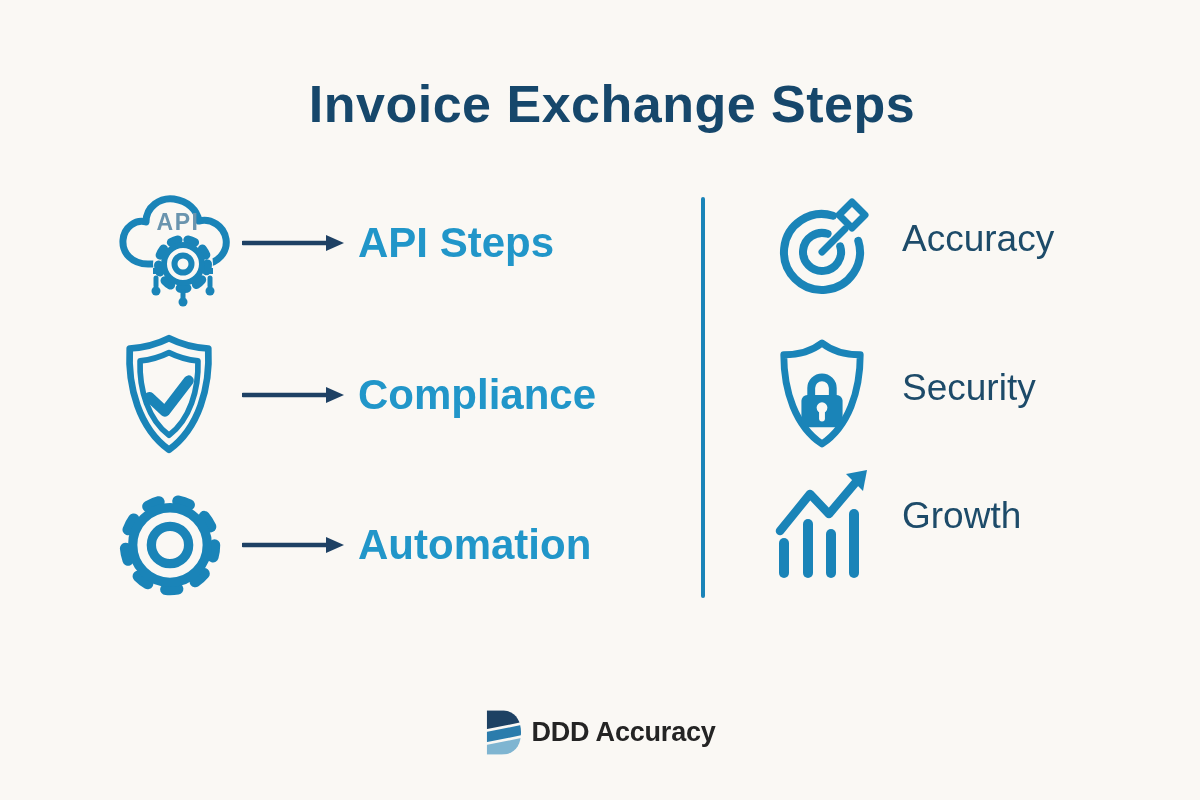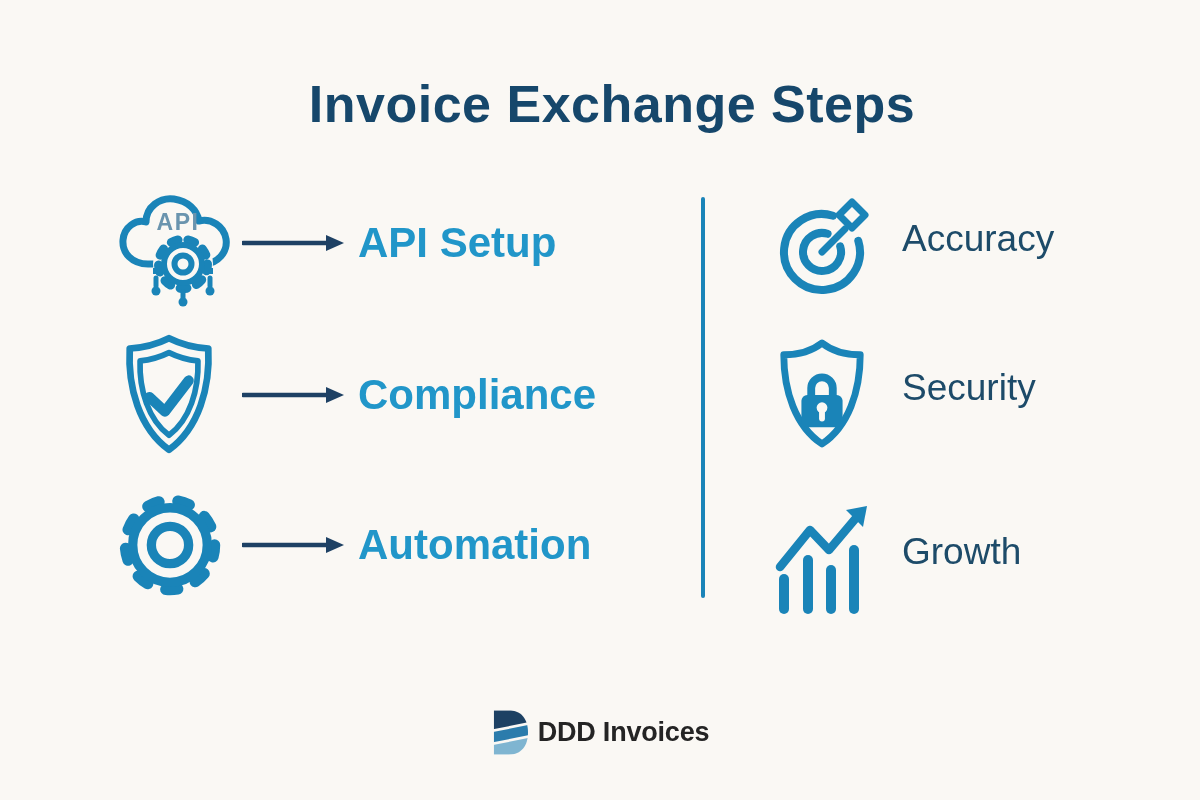--- a/index.html
+++ b/index.html
@@ -23,21 +23,21 @@
   .step-row.r2{top:480px;}
   .icon-cell{width:130px;height:130px;flex:none;display:flex;align-items:center;}
   .arrow-cell{width:102px;height:22px;flex:none;}
   .step-label{margin-left:14px;font-size:42px;font-weight:800;color:var(--step-cyan);white-space:nowrap;}
   
   .divider{position:absolute;left:701px;top:197px;width:4px;height:401px;border-radius:2px;background:var(--divider-blue);}
   
   .benefit-row{position:absolute;left:772px;display:flex;align-items:center;}
   .benefit-row.b0{top:190px;height:110px;}
   .benefit-row.b1{top:336px;height:115px;}
-  .benefit-row.b2{top:500px;height:115px;justify-content:center;}
+  .benefit-row.b2{top:464px;height:115px;justify-content:center;}
   .benefit-icon-cell{width:100px;flex:none;display:flex;align-items:center;justify-content:center;}
   .benefit-label{margin-left:30px;font-size:37px;font-weight:400;color:var(--benefit-navy);white-space:nowrap;transform:translateY(-6px);}
   
   .footer-logo{position:absolute;top:710px;left:0;width:100%;display:flex;align-items:center;justify-content:center;gap:10px;}
   .brand-name{font-size:27px;font-weight:800;letter-spacing:-.2px;color:var(--logo-text);}
   
   svg *{stroke-linecap:round;stroke-linejoin:round;}
   .s{stroke:var(--icon-blue);fill:none;}
   .f{fill:var(--icon-blue);stroke:none;}
   .bgf{fill:var(--bg);stroke:none;}
@@ -71,21 +71,21 @@
         <path class="s" stroke-width="5" d="M98 100 V108"></path>
         <circle class="f" cx="98" cy="113" r="4.5"></circle>
       </svg>
     </div>
     <div class="arrow-cell">
       <svg width="102" height="22" viewBox="0 0 102 22">
         <line class="na" stroke-width="4.5" x1="1" y1="11" x2="85" y2="11"></line>
         <polygon class="naf" points="84,3 102,11 84,19"></polygon>
       </svg>
     </div>
-    <div class="step-label">API Setup</div>
+    <div class="step-label">API Steps</div>
   </div>
 
   <div class="step-row r2">
     <div class="icon-cell">
       <svg width="116" height="116" viewBox="0 0 112 112">
         <circle class="s" stroke-width="11" cx="56" cy="56" r="43" stroke-dasharray="11.5 18.5"></circle>
         <circle class="bgs" stroke-width="9" cx="56" cy="56" r="36"></circle>
         <circle class="s" stroke-width="9" cx="56" cy="56" r="18"></circle>
       </svg>
     </div>
@@ -162,16 +162,16 @@
         <clipPath id="dclip">
           <path d="M3 0 H19 C33 0 40 10 40 24 C40 38 33 48 19 48 H3 Z"></path>
         </clipPath>
       </defs>
       <g clip-path="url(#dclip)">
         <polygon points="0,0 40,0 40,13 0,21" style="fill:var(--logo-dark)"></polygon>
         <polygon points="0,24 40,16 40,27 0,35" style="fill:var(--logo-mid)"></polygon>
         <polygon points="0,38 40,30 40,48 0,48" style="fill:var(--logo-light)"></polygon>
       </g>
     </svg>
-    <span class="brand-name">DDD Invoices</span>
+    <span class="brand-name">DDD Accuracy</span>
   </div>
 
 </div>
 
 </body></html>

